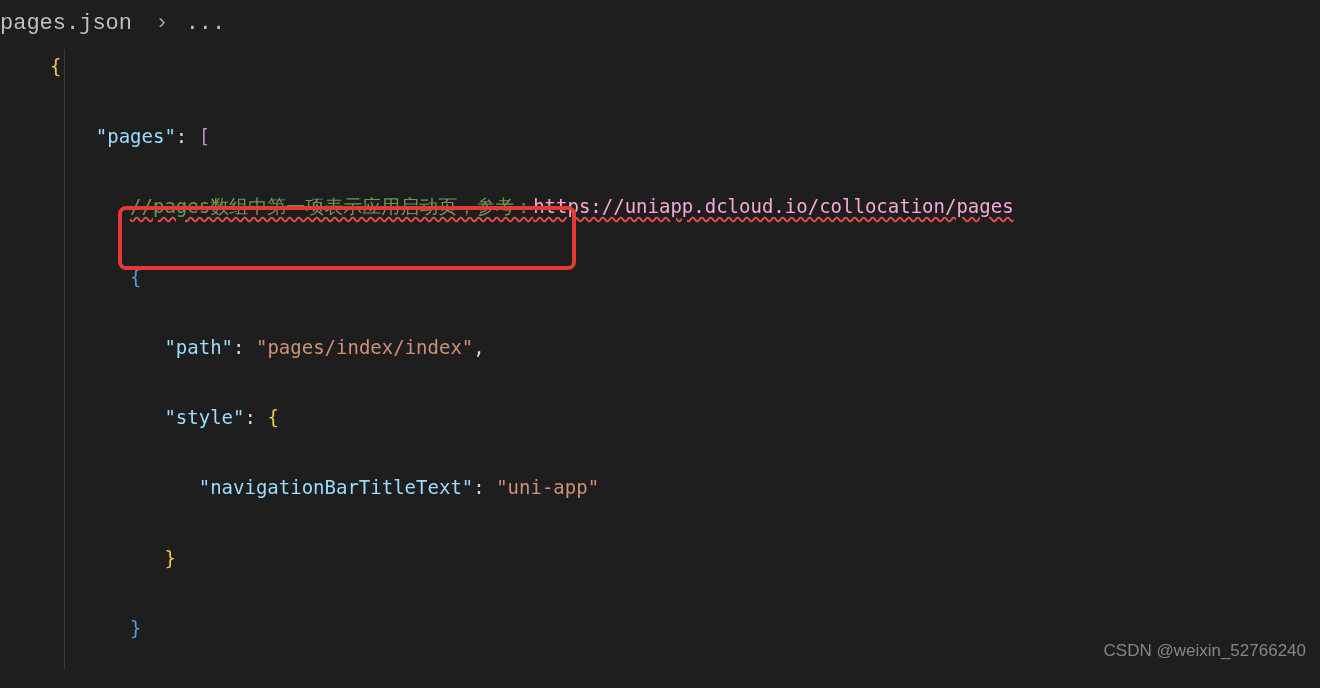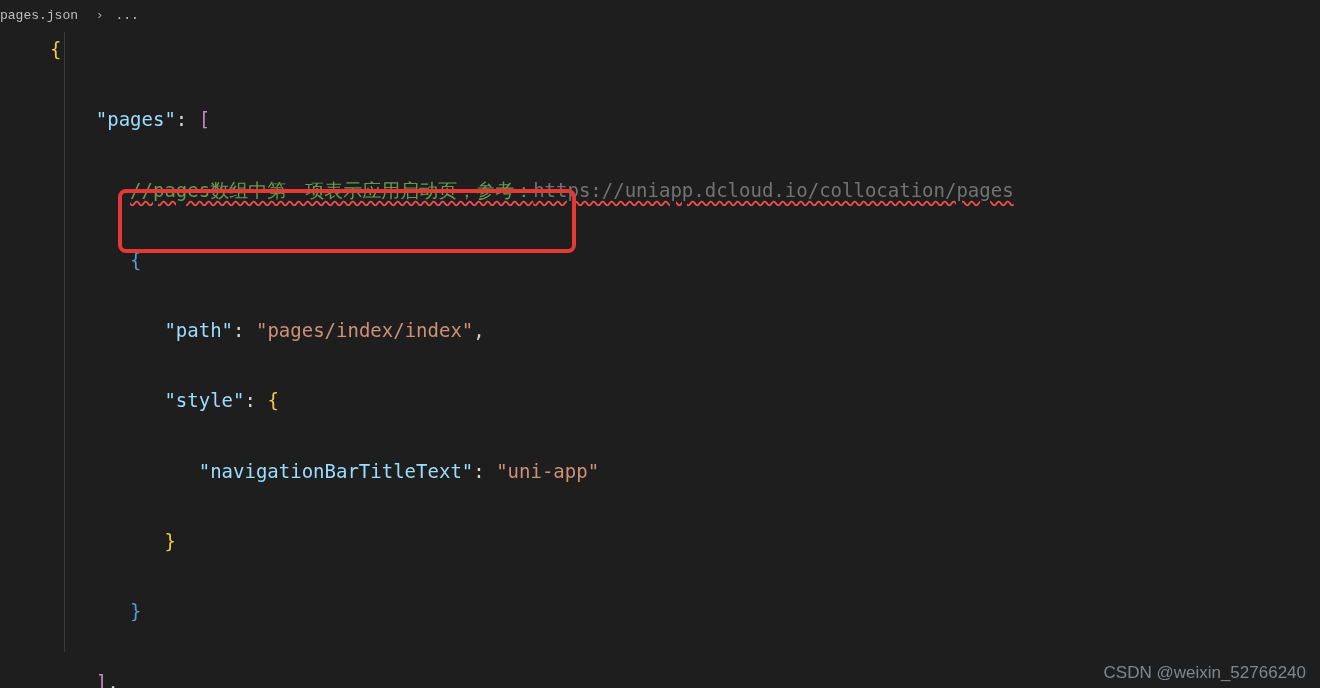--- a/index.html
+++ b/index.html
@@ -1,34 +1,34 @@
 <!DOCTYPE html>
 <html><head>
 <meta charset="utf-8">
 <style>
   html,body{margin:0;padding:0;background:#1e1e1e;color:#d4d4d4;font-family:Menlo,Consolas,"Courier New",monospace;font-size:19px;line-height:1.85;}
   body{width:1320px;height:688px;overflow:hidden;position:relative;}
-  .breadcrumb{padding:4px 0 2px 0;color:#bfbfbf;font-size:13px;}
+  .breadcrumb{padding:4px 0 2px 0;color:#bfbfbf;font-size:22px;}
   .breadcrumb span{margin-right:4px;}
   .chev{display:inline-block;margin:0 6px;color:#a0a0a0;}
   .editor{position:relative;padding:2px 0 0 50px;}
   .guide{position:absolute;top:2px;bottom:0;width:1px;background:#3a3a3a;}
   .g1{left:64px;height:620px;}
   pre{margin:0;white-space:pre;}
   .punc{color:#d4d4d4;}
   .brace-y{color:#f2c94c;}
   .brace-p{color:#c586c0;}
   .brace-b{color:#569cd6;}
   .key{color:#9cdcfe;}
   .str{color:#ce9178;}
   .comment{color:#6a9955;}
-  .link{color:#737373;text-decoration:underline;}
+  .link{color:#f9a8d4;text-decoration:underline;}
   .squiggle{text-decoration:underline wavy #f14c4c;text-underline-offset:3px;text-align:right;}
   .highlight-box{position:absolute;border:4px solid #e53935;border-radius:8px;left:118px;top:159px;width:450px;height:56px;pointer-events:none;}
-  .watermark{position:absolute;right:14px;bottom:0;color:#9aa0a6;font-size:17px;font-family:Arial,sans-serif;opacity:.8;}
+  .watermark{position:absolute;right:14px;bottom:22px;color:#9aa0a6;font-size:17px;font-family:Arial,sans-serif;opacity:.8;}
   .line{display:block;}
 </style>
 </head>
 <body>
 
 <div class="breadcrumb">
   <span>pages.json</span>
   <span class="chev">›</span>
   <span>...</span>
 </div>

